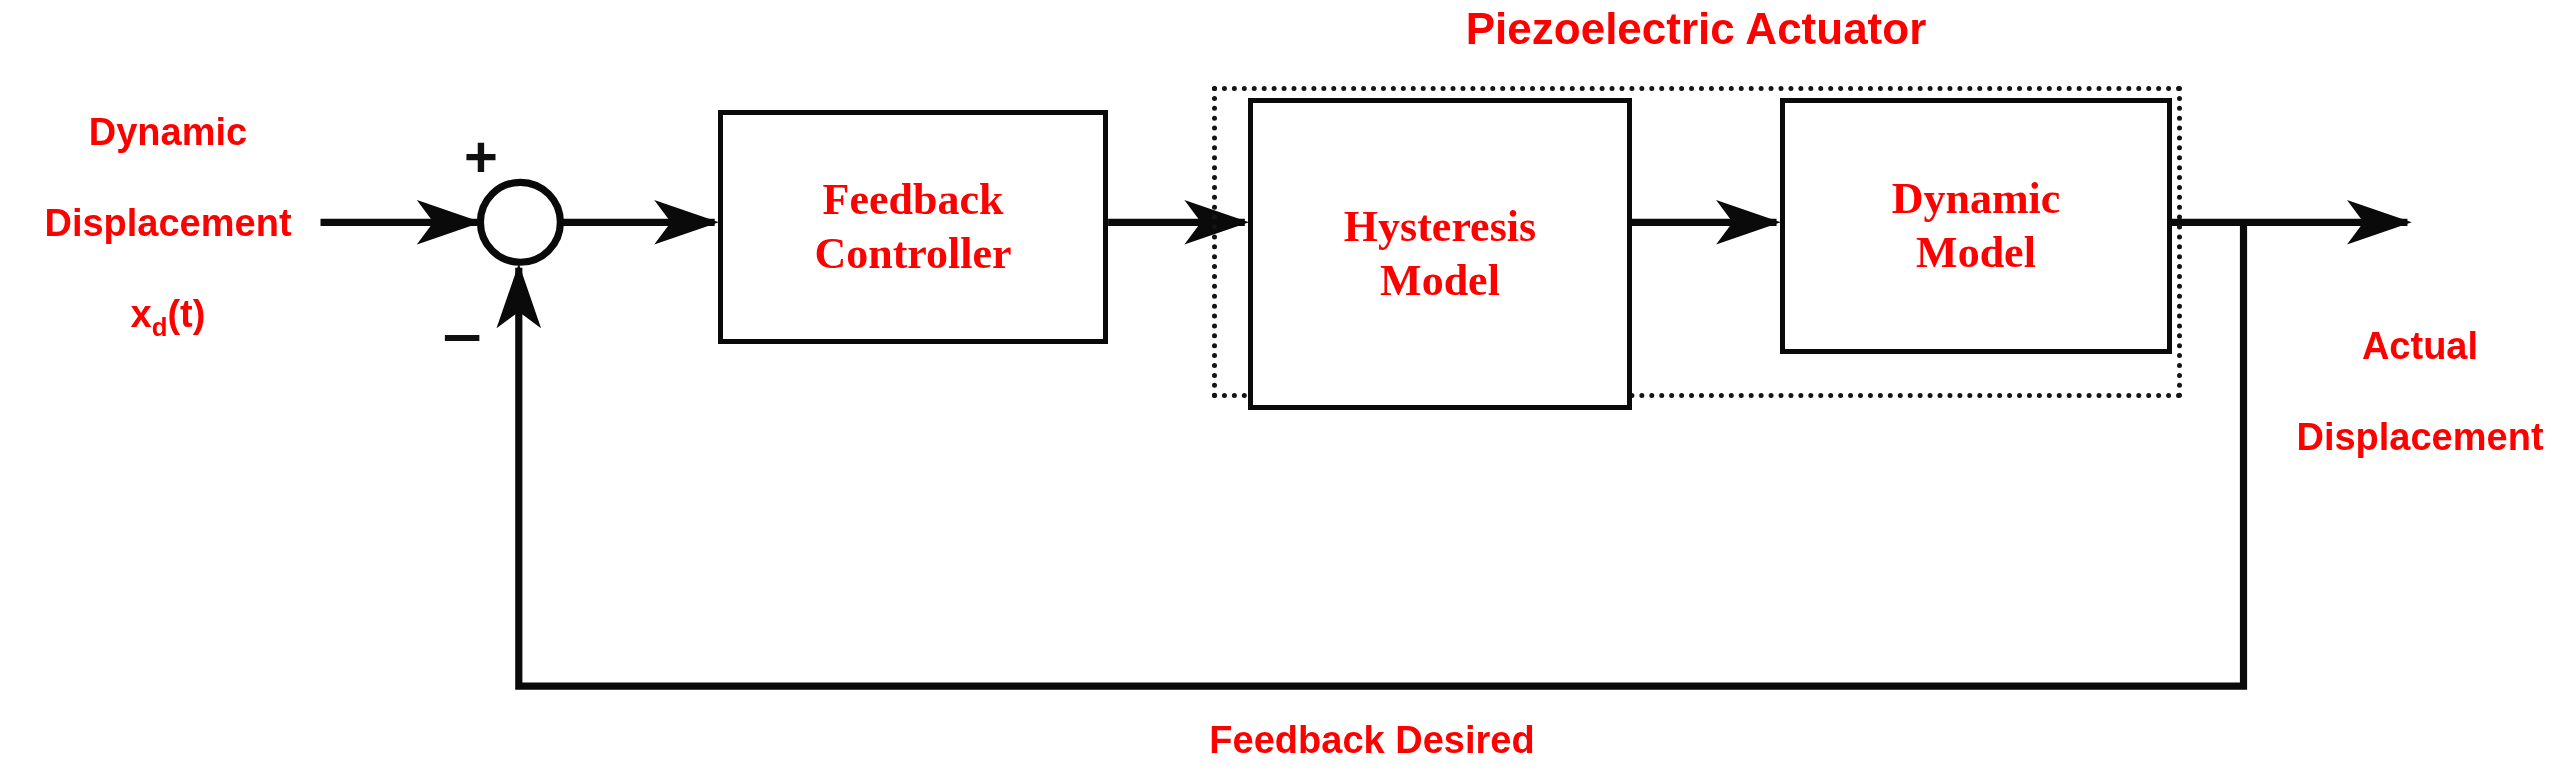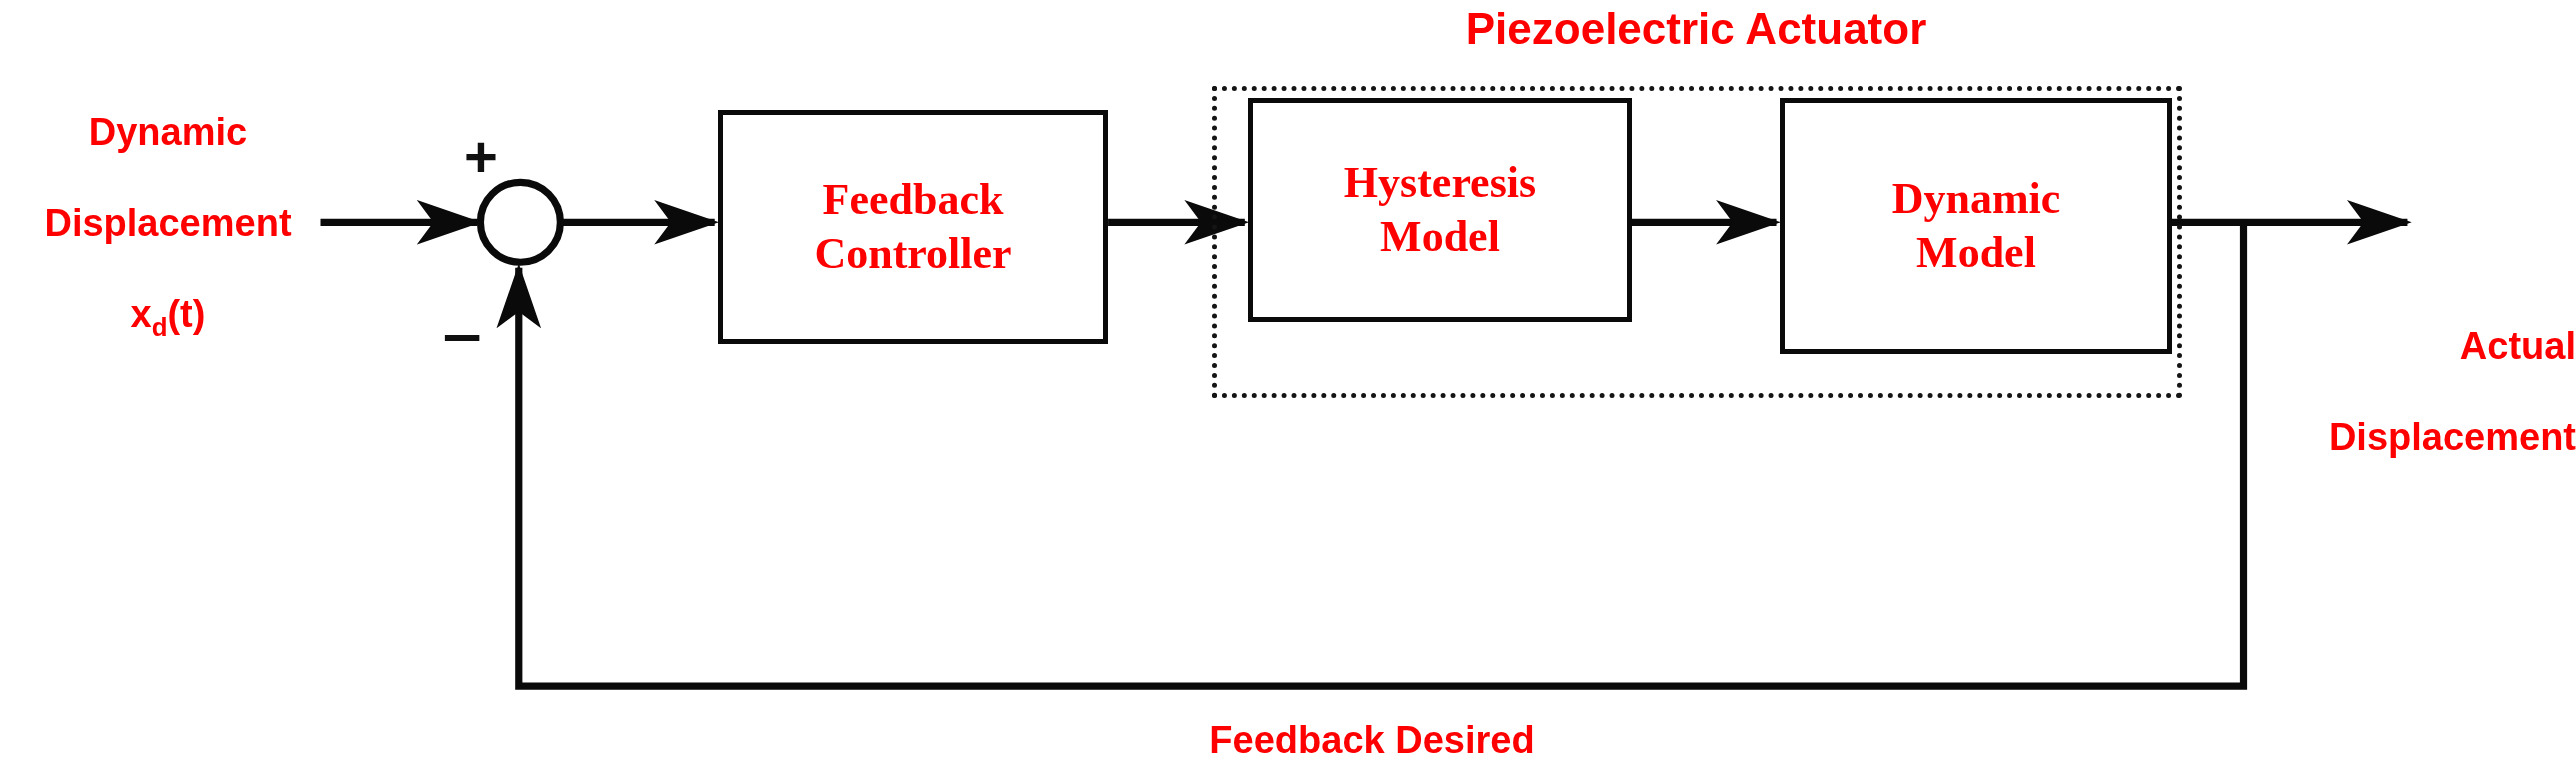--- a/index.html
+++ b/index.html
@@ -86,41 +86,41 @@
 
   <div class="dotted-group" style="left:1212px;top:86px;width:970px;height:312px;"></div>
 
   <div class="red-label" style="left:1376px;top:3.2px;width:640px;font-size:44px;">Piezoelectric Actuator</div>
 
   <div class="blk" style="left:718px;top:110px;width:390px;height:234px;">
     <span class="blk-label">Feedback
 Controller</span>
   </div>
 
-  <div class="blk" style="left:1248px;top:98px;width:384px;height:224px;">
+  <div class="blk" style="left:1248px;top:98px;width:384px;height:312px;">
     <span class="blk-label">Hysteresis
 Model</span>
   </div>
 
   <div class="blk" style="left:1780px;top:98px;width:392px;height:256px;">
     <span class="blk-label">Dynamic
 Model</span>
   </div>
 
   <div class="sign" style="left:464px;top:128px;font-size:58px;">+</div>
 
   <div class="sign" style="left:445px;top:302px;font-size:62px;">‒</div>
 
   <div class="red-label" style="left:16px;top:64px;width:304px;font-size:38px;">
     <div>Dynamic</div>
     <div>Displacement</div>
     <div><span>x</span><span class="sub">d</span><span>(t)</span></div>
   </div>
 
-  <div class="red-label" style="left:2264px;top:278px;width:312px;font-size:38px;text-align:right;">
+  <div class="red-label" style="left:2264px;top:278px;width:312px;font-size:38px;">
     <div>Actual</div>
     <div>Displacement</div>
   </div>
 
   <div class="red-label" style="left:1132px;top:718px;width:480px;font-size:38px;">Feedback Desired</div>
 
 </div>
 
 
 </body></html>

